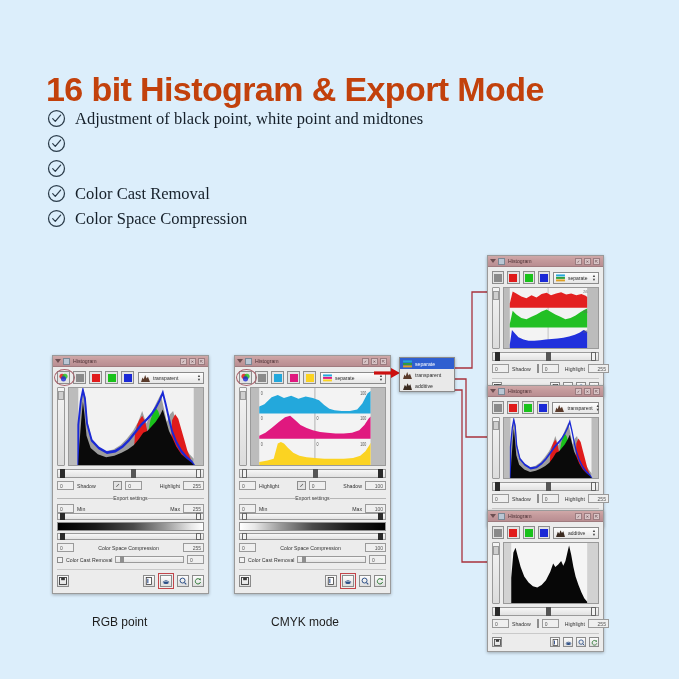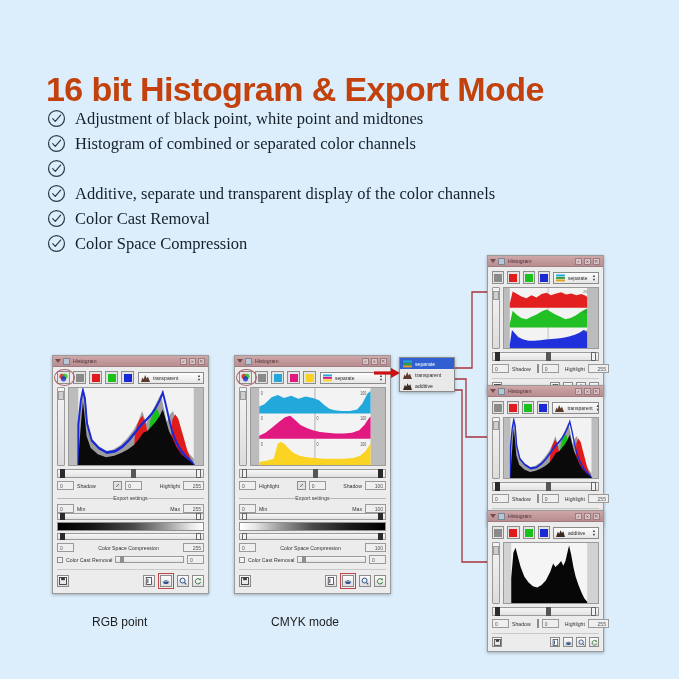--- a/index.html
+++ b/index.html
@@ -168,38 +168,28 @@
     </span>
     <span class="feature-text">Adjustment of black point, white point and midtones</span>
   </div>
   <div class="feature-row">
     <span class="check-icon">
       <svg viewBox="0 0 20 20">
           <circle cx="10" cy="10" r="8.4" fill="none" stroke="#2b3c4a" stroke-width="1.3"></circle>
           <path d="M6 10.2 L8.7 13 L14.3 6.4" fill="none" stroke="#2b3c4a" stroke-width="1.3" stroke-linecap="round" stroke-linejoin="round"></path>
         </svg>
     </span>
-    <span class="feature-text">Histogram of combined or separated color channels</span>
   </div>
   <div class="feature-row">
     <span class="check-icon">
       <svg viewBox="0 0 20 20">
           <circle cx="10" cy="10" r="8.4" fill="none" stroke="#2b3c4a" stroke-width="1.3"></circle>
           <path d="M6 10.2 L8.7 13 L14.3 6.4" fill="none" stroke="#2b3c4a" stroke-width="1.3" stroke-linecap="round" stroke-linejoin="round"></path>
         </svg>
     </span>
-  </div>
-  <div class="feature-row">
-    <span class="check-icon">
-      <svg viewBox="0 0 20 20">
-          <circle cx="10" cy="10" r="8.4" fill="none" stroke="#2b3c4a" stroke-width="1.3"></circle>
-          <path d="M6 10.2 L8.7 13 L14.3 6.4" fill="none" stroke="#2b3c4a" stroke-width="1.3" stroke-linecap="round" stroke-linejoin="round"></path>
-        </svg>
-    </span>
-    <span class="feature-text">Additive, separate und transparent display of the color channels</span>
   </div>
   <div class="feature-row">
     <span class="check-icon">
       <svg viewBox="0 0 20 20">
           <circle cx="10" cy="10" r="8.4" fill="none" stroke="#2b3c4a" stroke-width="1.3"></circle>
           <path d="M6 10.2 L8.7 13 L14.3 6.4" fill="none" stroke="#2b3c4a" stroke-width="1.3" stroke-linecap="round" stroke-linejoin="round"></path>
         </svg>
     </span>
     <span class="feature-text">Color Cast Removal</span>
   </div>

